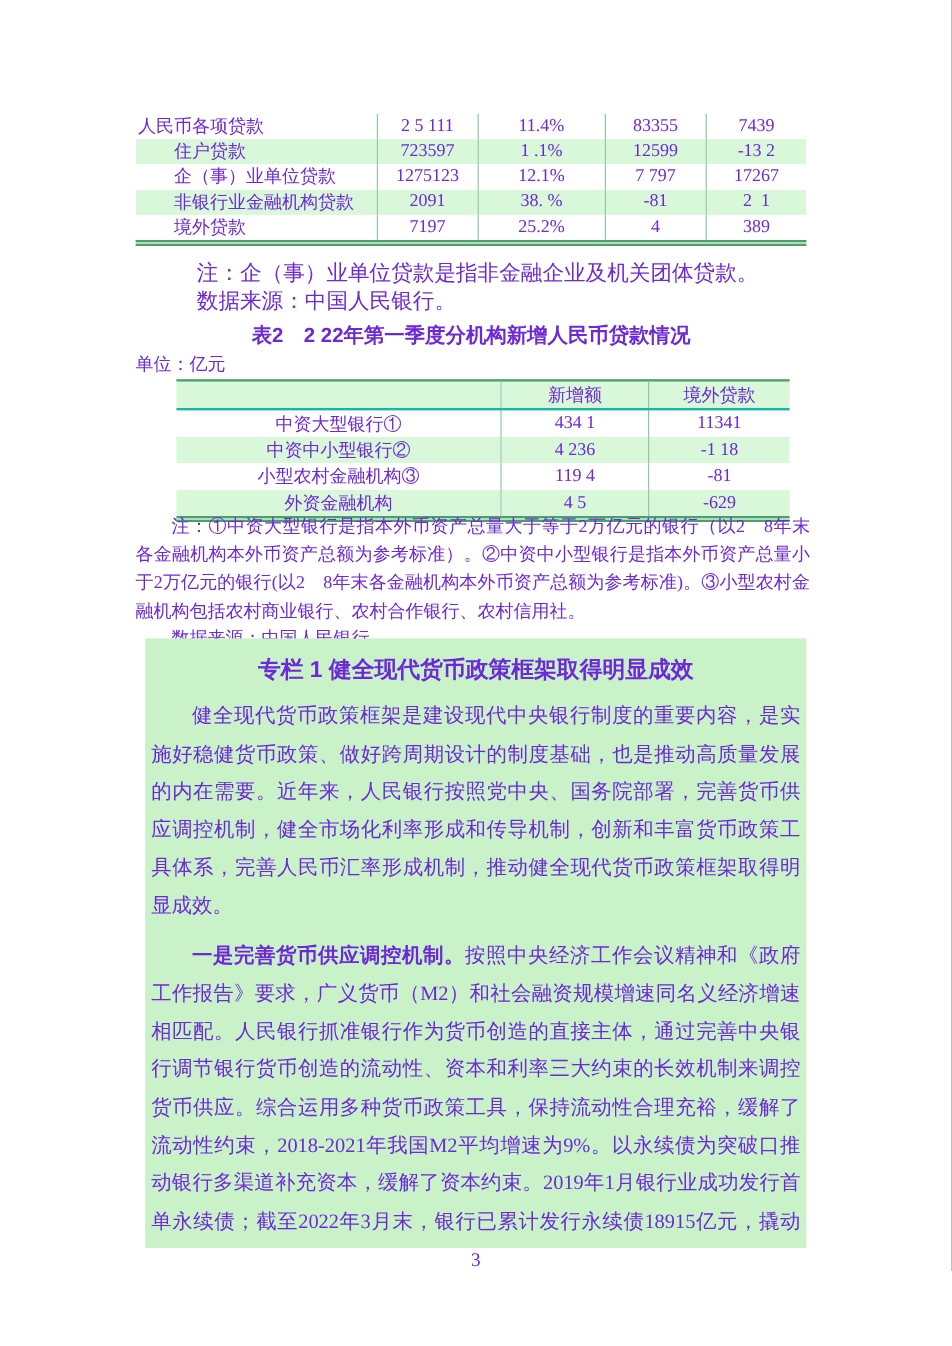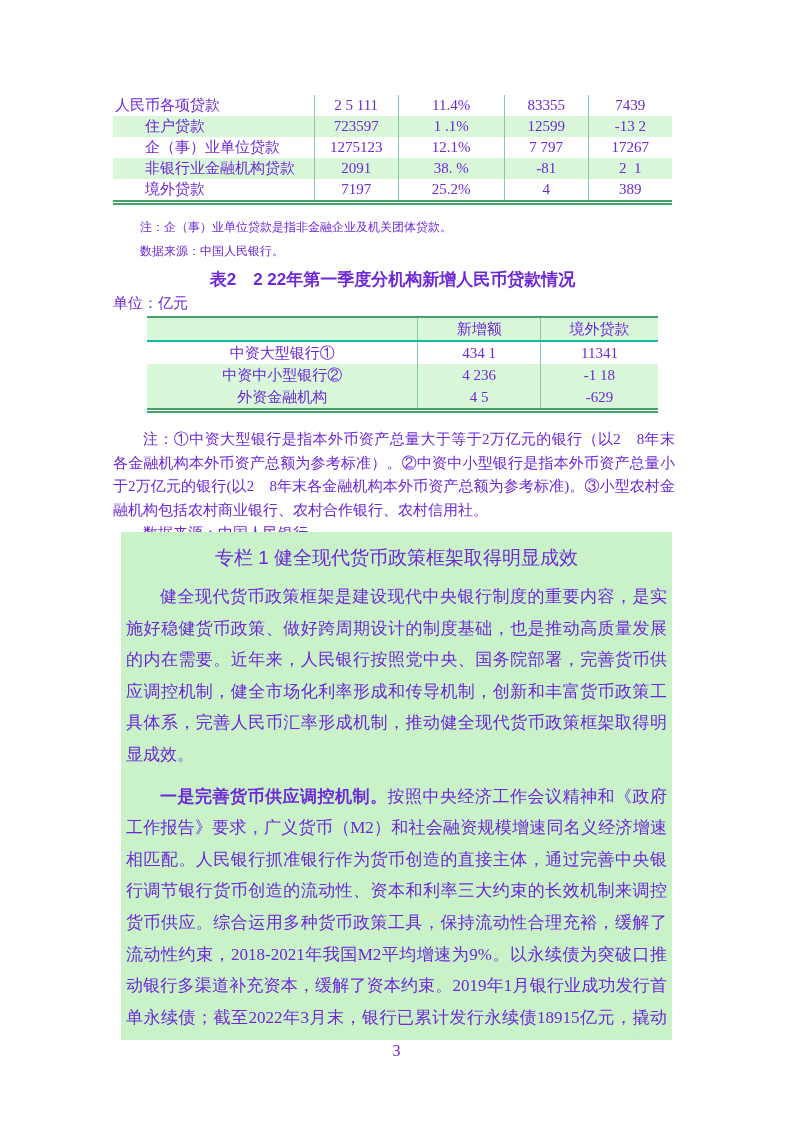--- a/index.html
+++ b/index.html
@@ -15,32 +15,32 @@
   .t1 td { height:21px; }
   .t1 td + td { border-left:1px solid #8cc8a4; }
   .t1 td.lbl { text-align:left; }
   .t1 td.lbl.ind { padding-left:32px; }
   .t2 { position:absolute; left:147px; top:316px; width:511px; border-top:2px solid #4aa06a; border-bottom:5px double #4aa06a; }
   .t2 td, .t2 th { height:22px; }
   .t2 td + td, .t2 th + th { border-left:1px solid #8cc8a4; }
   .t2 thead tr { border-bottom:2px solid #14b8a6; }
   tr.shaded, .t2 thead tr { background:#d9f7d9; }
   
-  .note1 { position:absolute; left:116px; top:215px; width:559px; font-size:12px; line-height:24px; }
+  .note1 { position:absolute; left:128px; top:215px; width:559px; font-size:18px; line-height:24px; }
   .note1 p, .note2 p { margin:0; text-indent:2em; }
   .t2title { position:absolute; left:113px; top:268px; width:559px; text-align:center;
              font-family:"Liberation Sans", sans-serif; font-weight:bold; font-size:17px; }
   .unit { position:absolute; left:113px; top:294px; width:545px; font-size:15px; }
   .note2 { position:absolute; left:113px; top:428px; width:562px; font-size:15px; line-height:23.5px; }
   .note2 .body { text-align:justify; }
   
   .box { position:absolute; left:121px; top:532px; width:551px; height:508px;
          background:#c9f2c9; overflow:hidden; }
   .box-title { margin:0; padding-top:13px; text-align:center;
-               font-family:"Liberation Sans", sans-serif; font-weight:normal; font-size:19px; }
+               font-family:"Liberation Sans", sans-serif; font-weight:bold; font-size:19px; }
   .box p.body { margin:10px 0 0 0; padding:0 5px; text-indent:2em; text-align:justify;
                 font-size:17px; line-height:31.6px; }
   .box p.body b { font-weight:bold; }
   
   .pageno { position:absolute; left:0; top:1042px; width:793px; text-align:center; font-size:16px; }
 </style>
 </head>
 <body>
 
 <div class="page">
@@ -120,20 +120,25 @@
         <tr>
           <td>中资大型银行①</td>
           <td>434 1</td>
           <td>11341</td>
         </tr>
         <tr class="shaded">
           <td>中资中小型银行②</td>
           <td>4 236</td>
           <td>-1 18</td>
         </tr>
+        <tr>
+          <td>小型农村金融机构③</td>
+          <td>119 4</td>
+          <td>-81</td>
+        </tr>
         <tr class="shaded">
           <td>外资金融机构</td>
           <td>4 5</td>
           <td>-629</td>
         </tr>
       </tbody>
     </table>
   </div>
 
   <div class="note2">

